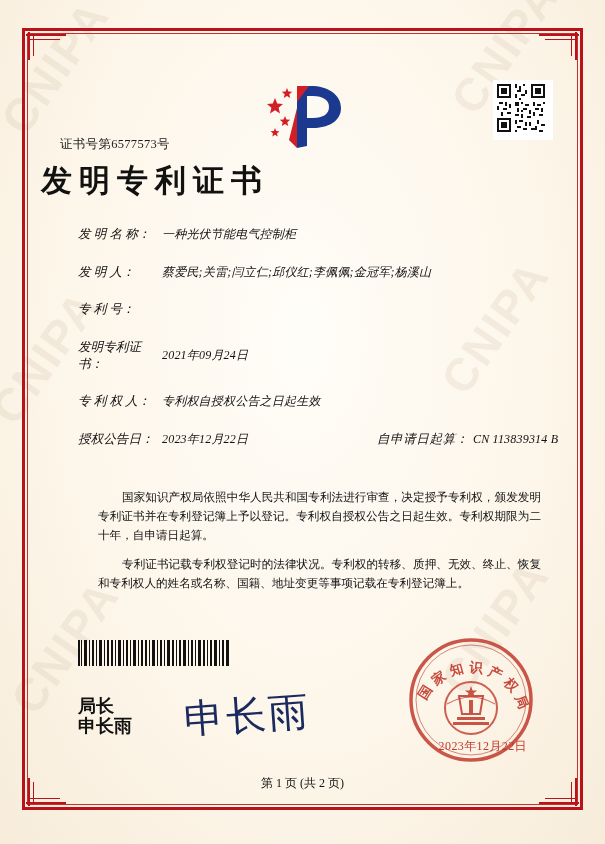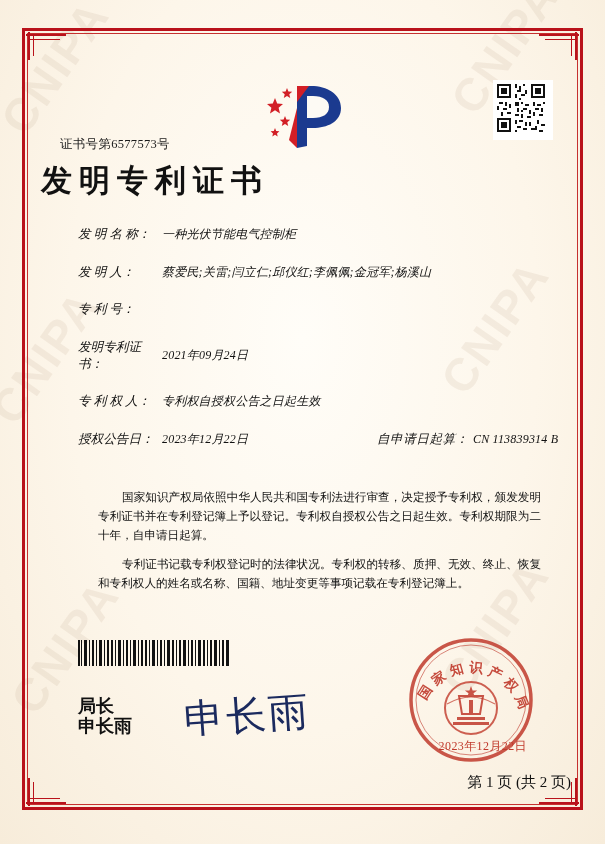--- a/index.html
+++ b/index.html
@@ -185,22 +185,22 @@
     position:absolute;
     right:44px;top:698px;
     font-size:12px;
     color:#c0392b;
     letter-spacing:0.4px;
   }
 
   .footer{
     position:absolute;
     left:0;right:0;bottom:6px;
-    text-align:right;
-    font-size:15px;
+    text-align:center;
+    font-size:12px;
     color:#111;
   }
 </style>
 </head>
 <body>
 
 <div class="page">
 
   <div class="wm" style="left:-20px;top:40px;">CNIPA</div>
   <div class="wm" style="left:430px;top:20px;">CNIPA</div>

